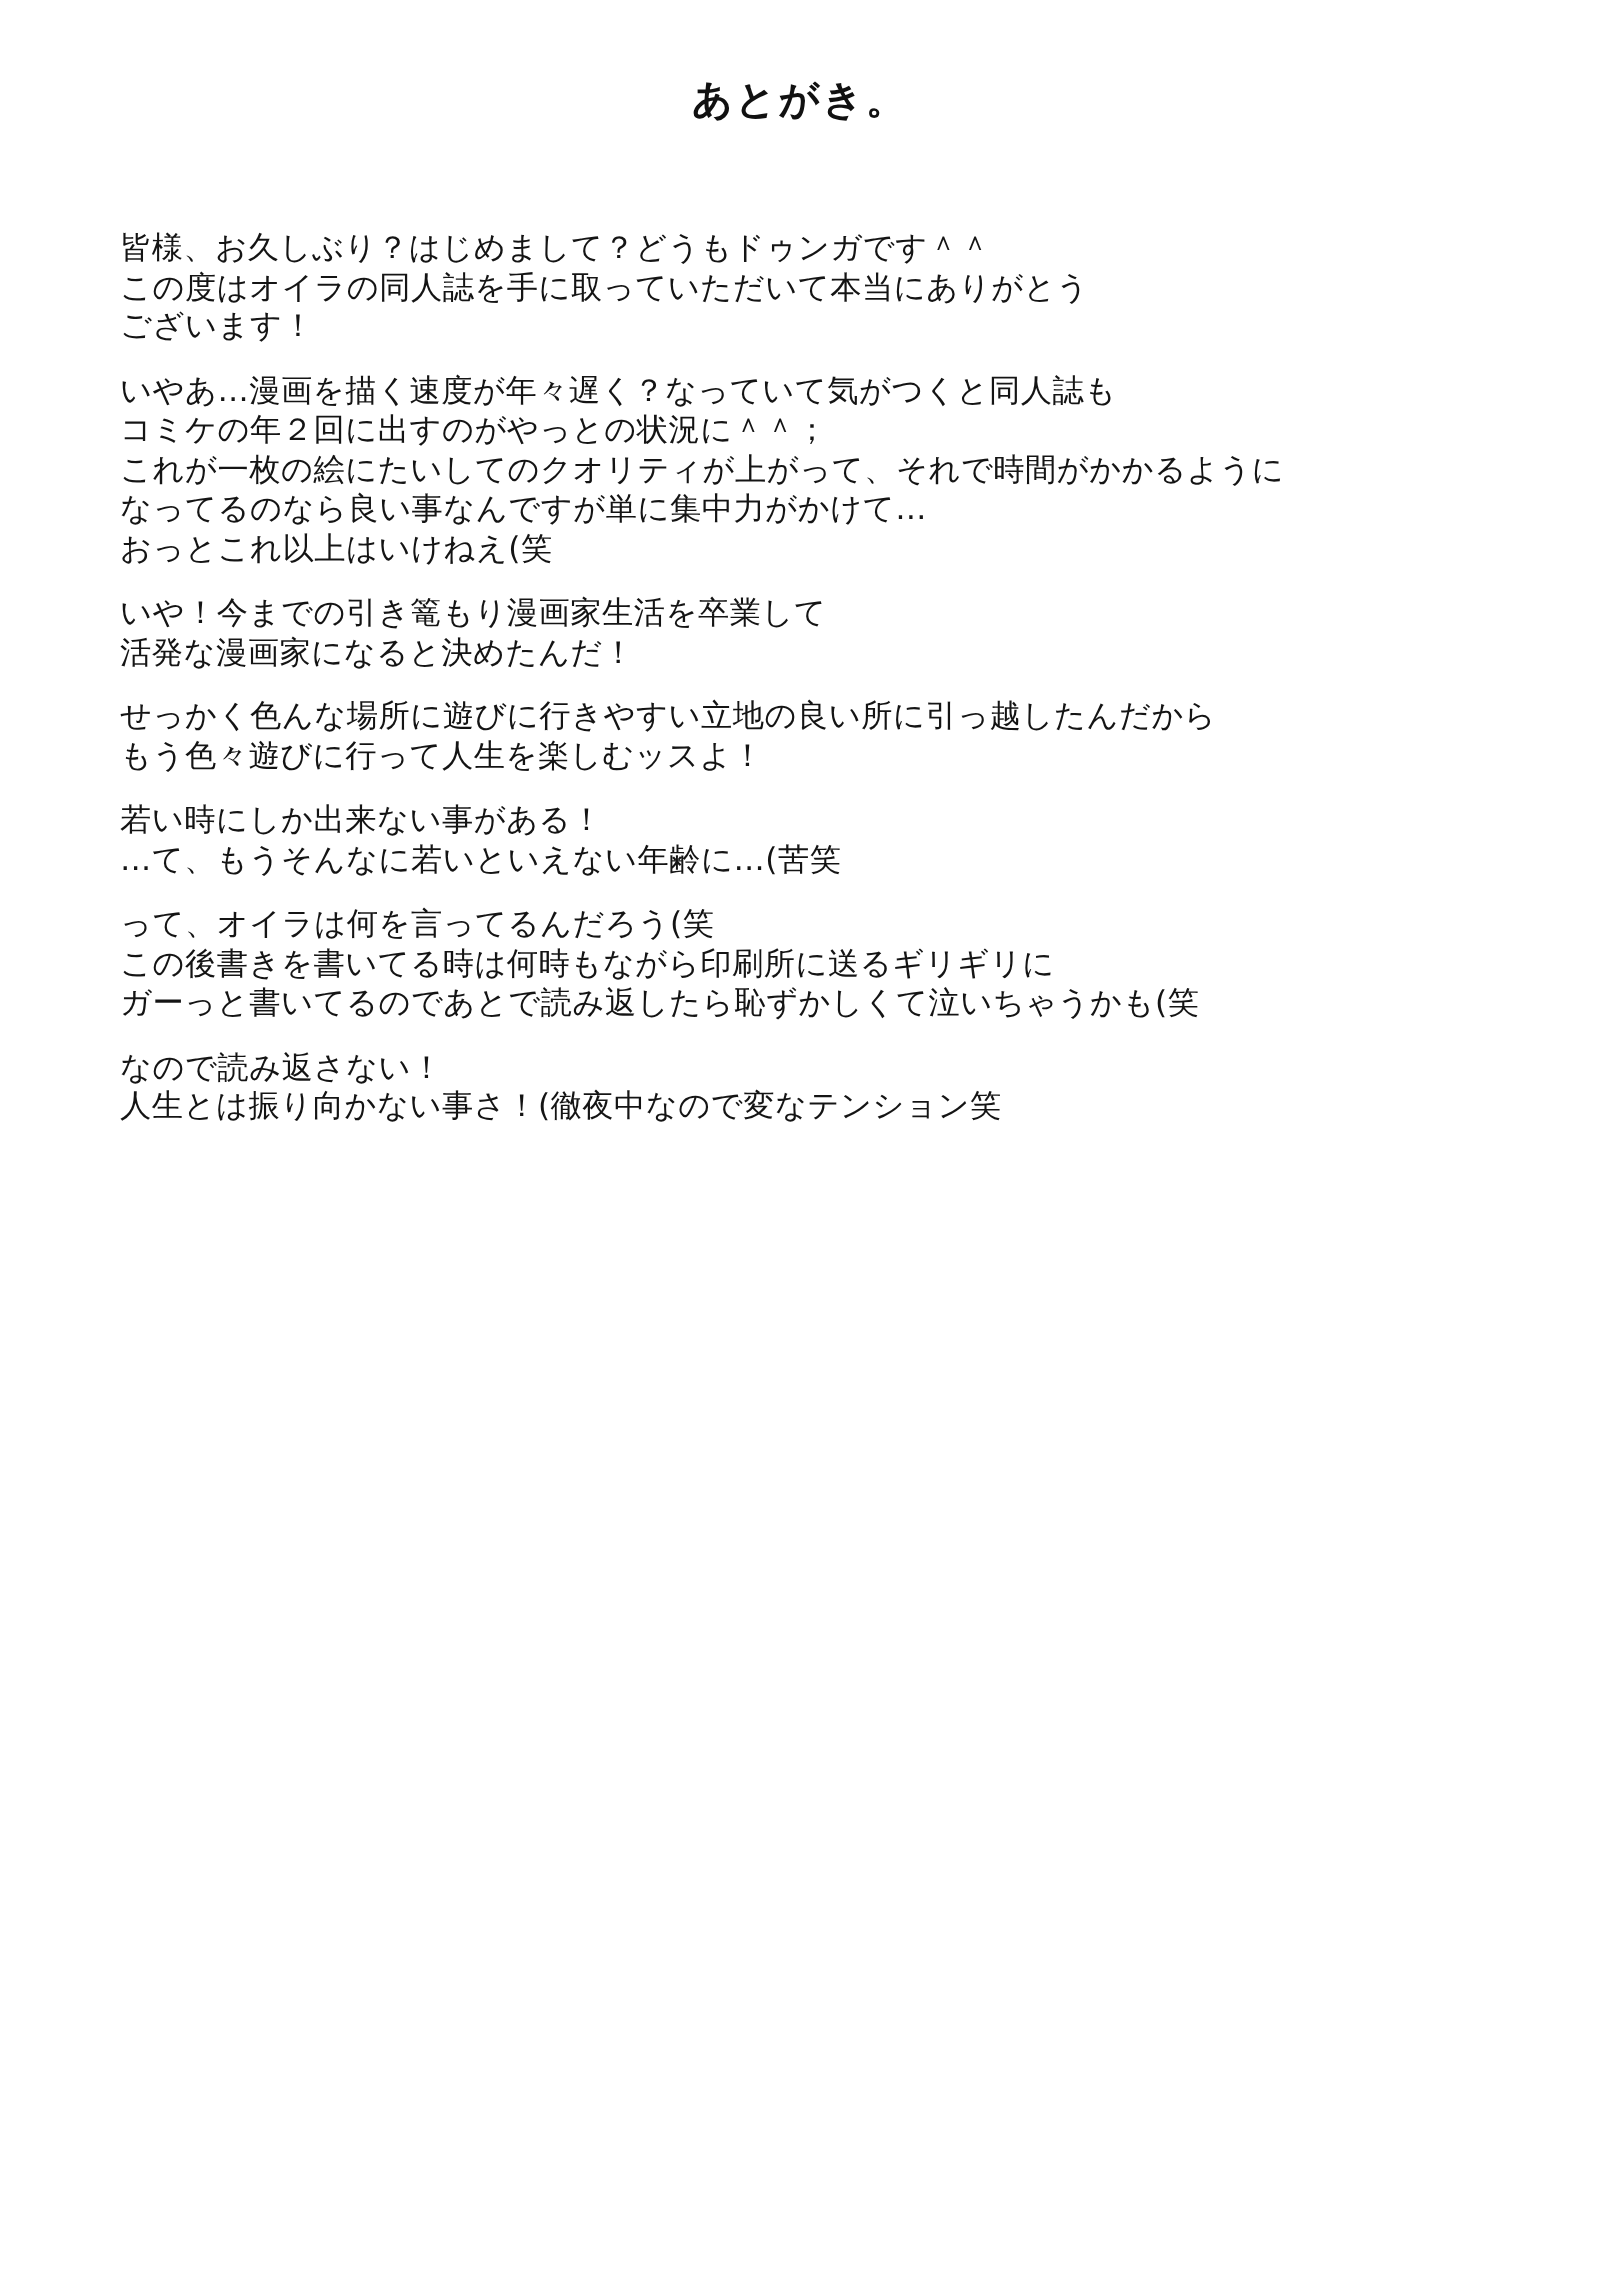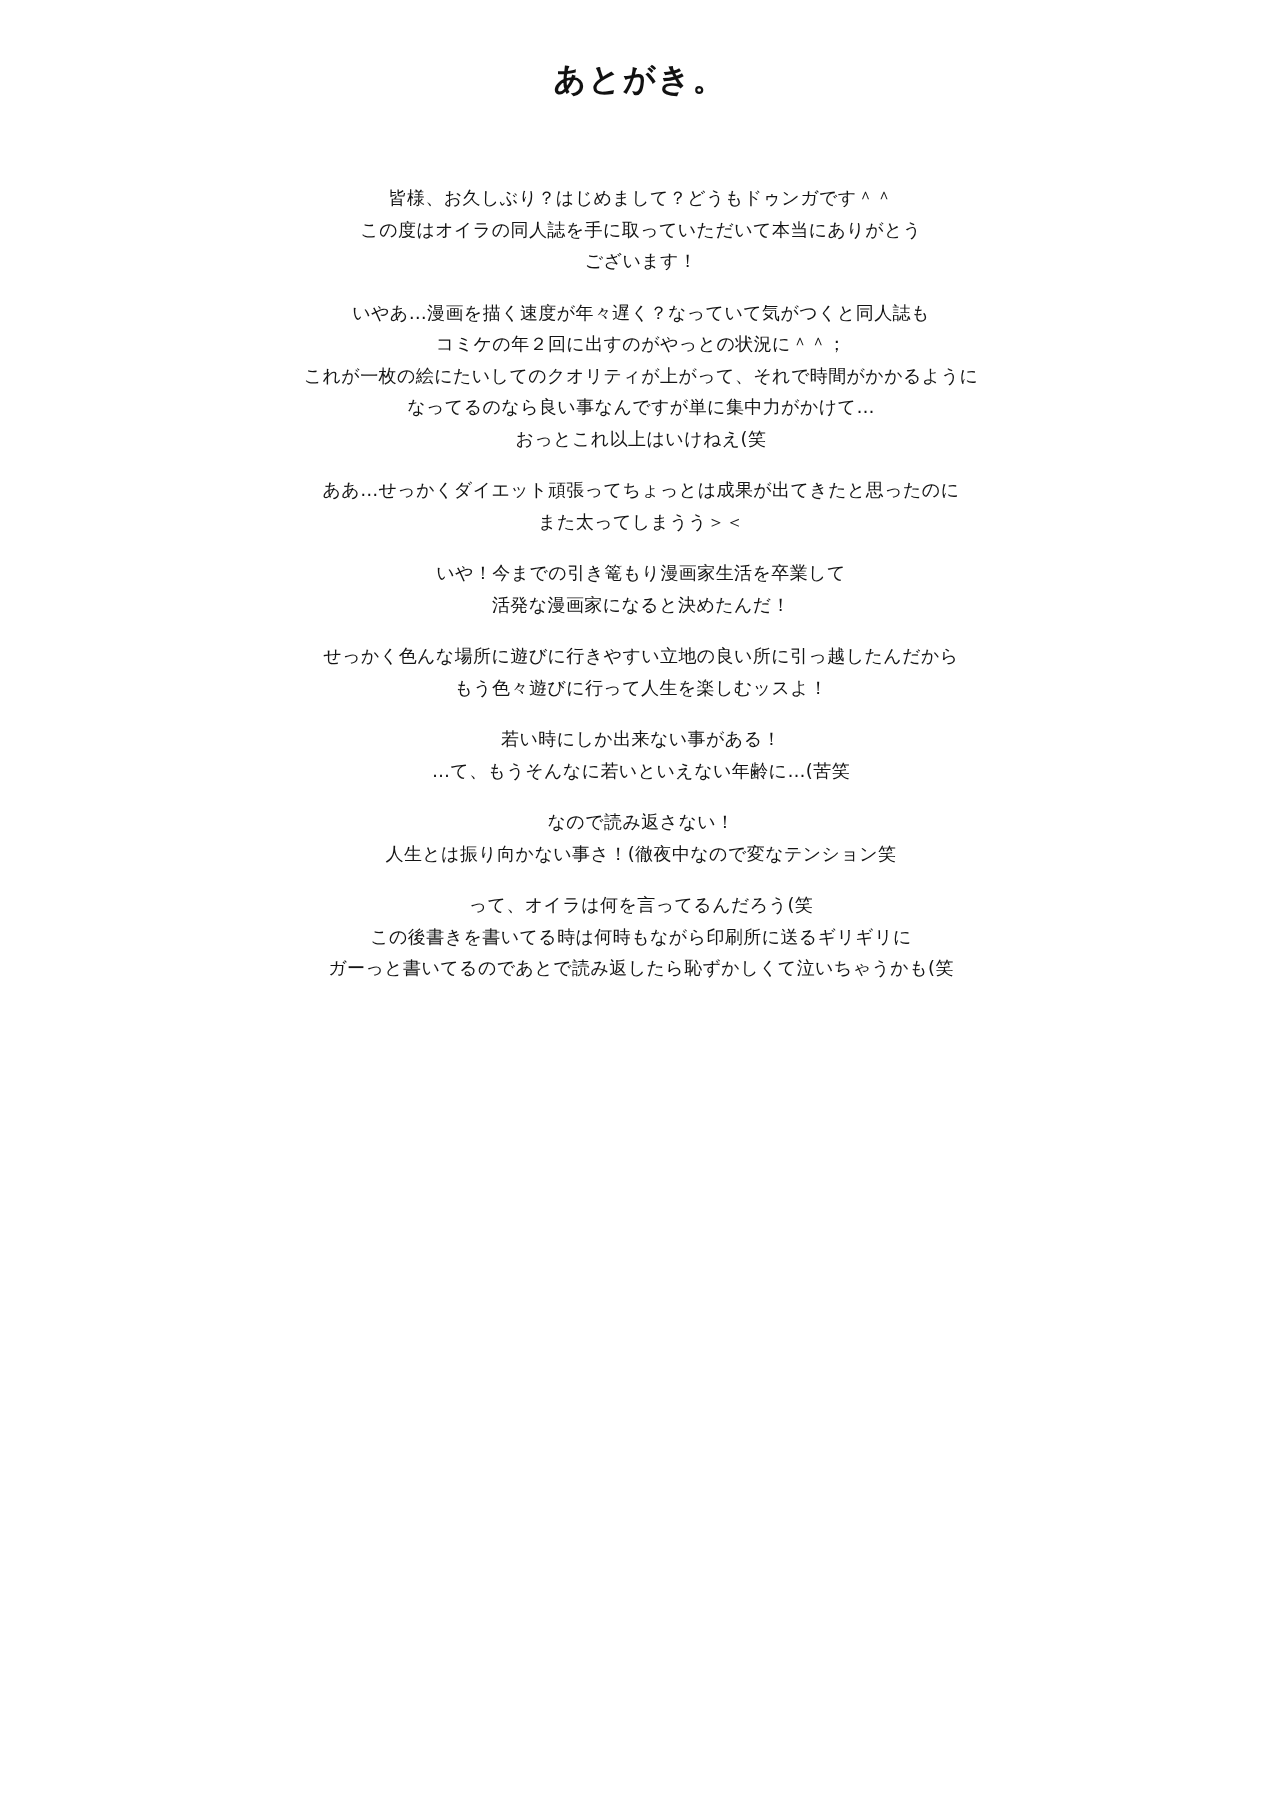--- a/index.html
+++ b/index.html
@@ -31,25 +31,24 @@
     font-size: 32px;
     font-weight: bold;
     letter-spacing: 2px;
     color: #111111;
   }
   .body-text {
     position: absolute;
     top: 182px;
     left: 96px;
     width: 1090px;
-    font-size: 18px;
+    font-size: 25px;
     line-height: 31.5px;
     color: #141414;
     letter-spacing: 0.4px;
-    text-align: center;
   }
   .para {
     margin: 0 0 20px 0;
     white-space: pre-wrap;
   }
   .para:last-child {
     margin-bottom: 0;
   }
 </style>
 </head>
@@ -61,28 +60,26 @@
 
   <div class="body-text">
     <p class="para">皆様、お久しぶり？はじめまして？どうもドゥンガです＾＾
 この度はオイラの同人誌を手に取っていただいて本当にありがとう
 ございます！</p>
     <p class="para">いやあ…漫画を描く速度が年々遅く？なっていて気がつくと同人誌も
 コミケの年２回に出すのがやっとの状況に＾＾；
 これが一枚の絵にたいしてのクオリティが上がって、それで時間がかかるように
 なってるのなら良い事なんですが単に集中力がかけて…
 おっとこれ以上はいけねえ(笑</p>
-    <p class="para">ああ…せっかくダイエット頑張ってちょっとは成果が出てきたと思ったのに
-また太ってしまうう＞＜</p>
     <p class="para">いや！今までの引き篭もり漫画家生活を卒業して
 活発な漫画家になると決めたんだ！</p>
     <p class="para">せっかく色んな場所に遊びに行きやすい立地の良い所に引っ越したんだから
 もう色々遊びに行って人生を楽しむッスよ！</p>
     <p class="para">若い時にしか出来ない事がある！
 …て、もうそんなに若いといえない年齢に…(苦笑</p>
-    <p class="para">なので読み返さない！
-人生とは振り向かない事さ！(徹夜中なので変なテンション笑</p>
     <p class="para">って、オイラは何を言ってるんだろう(笑
 この後書きを書いてる時は何時もながら印刷所に送るギリギリに
 ガーっと書いてるのであとで読み返したら恥ずかしくて泣いちゃうかも(笑</p>
+    <p class="para">なので読み返さない！
+人生とは振り向かない事さ！(徹夜中なので変なテンション笑</p>
   </div>
 
 </div>
 
 </body></html>

